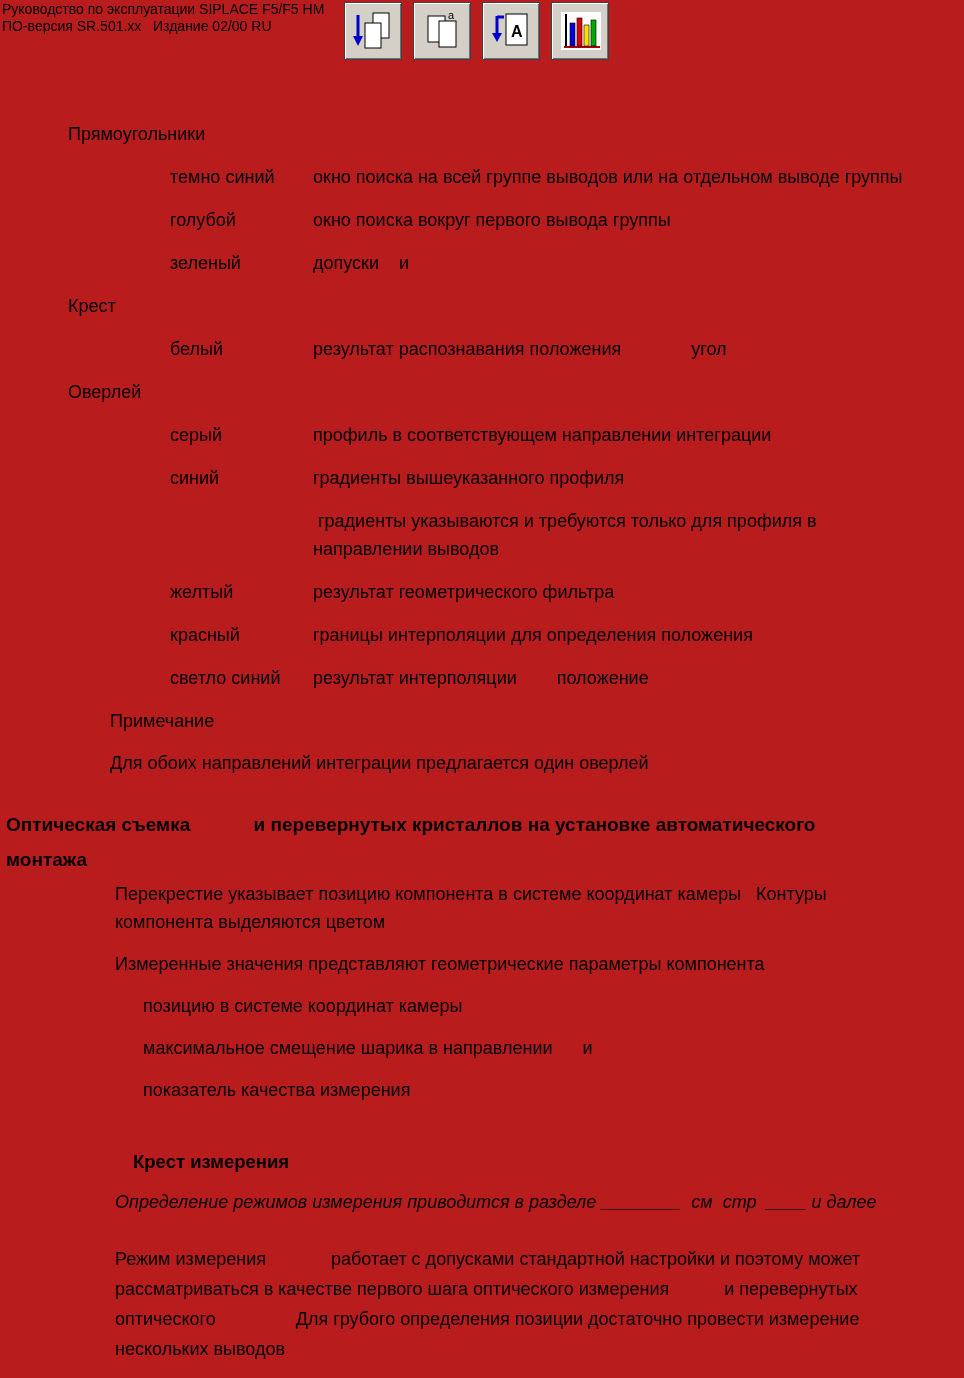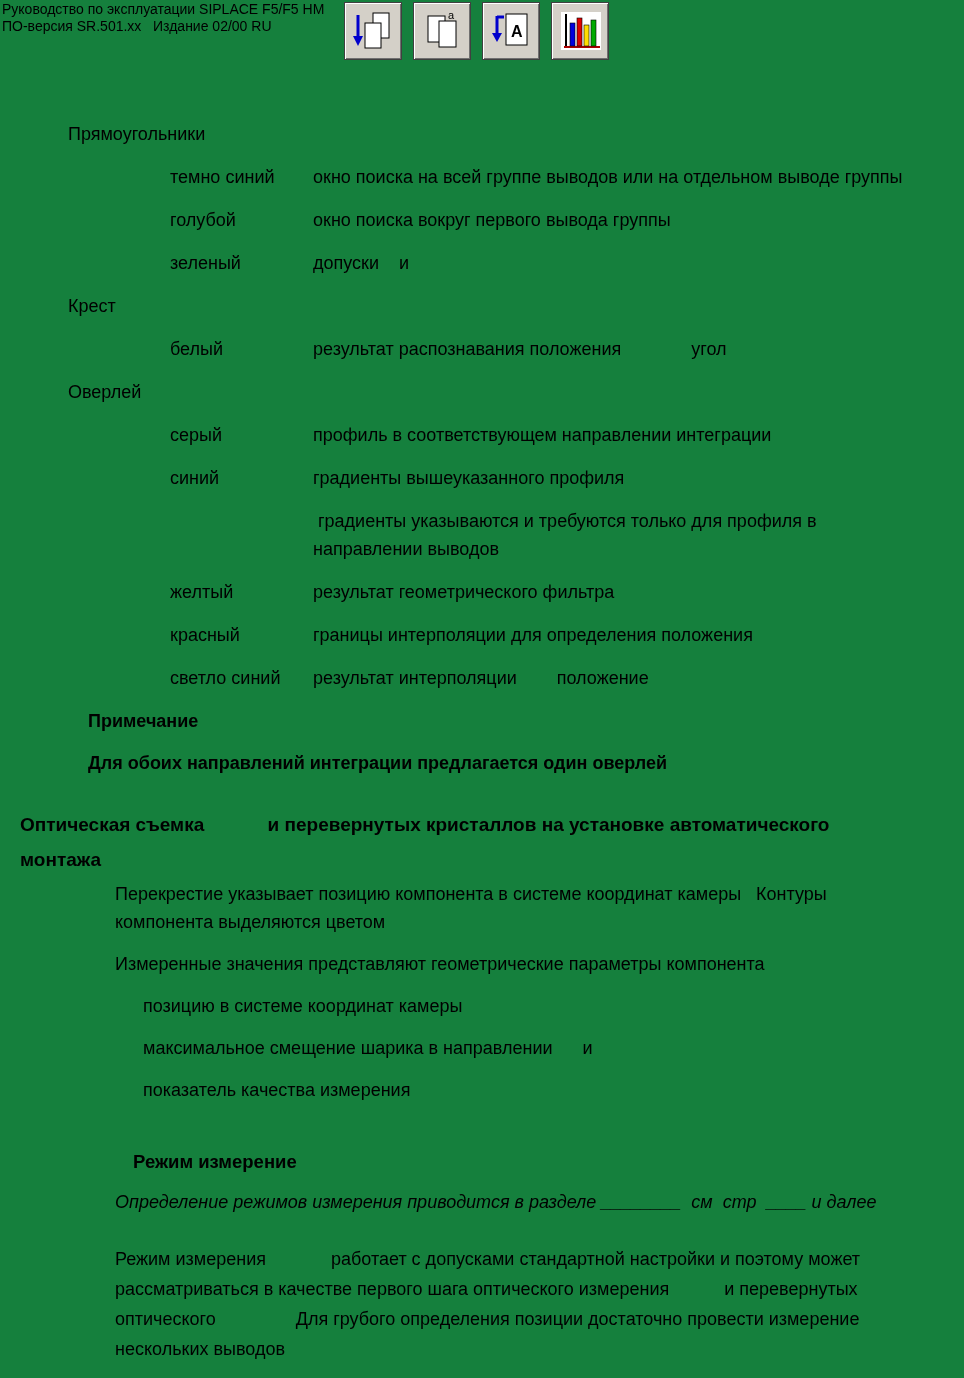--- a/index.html
+++ b/index.html
@@ -1,20 +1,20 @@
 <!DOCTYPE html>
 <html><head>
 <meta charset="utf-8">
 <style>
   * { margin:0; padding:0; box-sizing:border-box; }
   html, body { background:#ffffff; }
   body { font-family:"Liberation Sans", sans-serif; color:#000; }
   .page {
     position:relative; width:964px; height:1378px;
-    background:#15803d; overflow:hidden;
+    background:#b91c1c; overflow:hidden;
   }
   
   .hdr { position:relative; height:70px; font-size:14px; line-height:17px; }
   .hdr-left  { position:absolute; left:2px; top:1px; }
   .hdr-right { position:absolute; right:2px; top:1px; text-align:right; }
   .iconrow { position:absolute; left:344px; top:2px; display:flex; gap:11px; }
   .iconbtn {
     width:58px; height:58px; background:#d4d0c8;
     border:1px solid #404040;
     box-shadow: inset 1px 1px 0 #ffffff, inset -1px -1px 0 #707070;
@@ -24,24 +24,24 @@
   .iconbtn svg { display:block; }
   
   .doc { font-size:18px; line-height:28px; }
   .line { white-space:pre; }
   .gtitle { margin-left:68px; margin-bottom:15px; }
   .gtitle-first { margin-top:50px; }
   .row { display:flex; margin-bottom:15px; }
   .row .term { margin-left:170px; width:143px; flex:none; }
   .row .desc { flex:1; }
   .cont { margin-left:313px; margin-bottom:15px; }
-  .noteblock { margin-left:88px;font-weight:bold; }
+  .noteblock { margin-left:110px; }
   .note-label { margin-bottom:14px; }
   .heading {
-    margin:30px 0 3px 20px; font-size:19px; font-weight:bold; line-height:35px;
+    margin:30px 0 3px 6px; font-size:19px; font-weight:bold; line-height:35px;
   }
   .para { margin-left:115px; margin-bottom:14px; }
   .list-item { margin-left:143px; margin-bottom:14px; }
   .subheading {
     margin:44px 0 12px 133px; font-size:18.5px; font-weight:bold; line-height:28px;
   }
   .para-last { margin-bottom:28px;font-style:italic; }
   .p4 { margin-left:115px; line-height:30px; }
 </style>
 </head>
@@ -157,21 +157,21 @@
       <div class="line">Перекрестие указывает позицию компонента в системе координат камеры   Контуры</div>
       <div class="line">компонента выделяются цветом</div>
     </div>
 
     <div class="para line">Измеренные значения представляют геометрические параметры компонента</div>
 
     <div class="list-item line">позицию в системе координат камеры</div>
     <div class="list-item line">максимальное смещение шарика в направлении      и</div>
     <div class="list-item line">показатель качества измерения</div>
 
-    <div class="subheading line">Режим измерение</div>
+    <div class="subheading line">Крест измерения</div>
 
     <div class="para para-last line">Определение режимов измерения приводится в разделе ________  см  стр  ____ и далее</div>
 
     <div class="p4">
       <div class="line">Режим измерения             работает с допусками стандартной настройки и поэтому может</div>
       <div class="line">рассматриваться в качестве первого шага оптического измерения           и перевернутых</div>
       <div class="line">оптического                Для грубого определения позиции достаточно провести измерение</div>
       <div class="line">нескольких выводов</div>
     </div>
 

